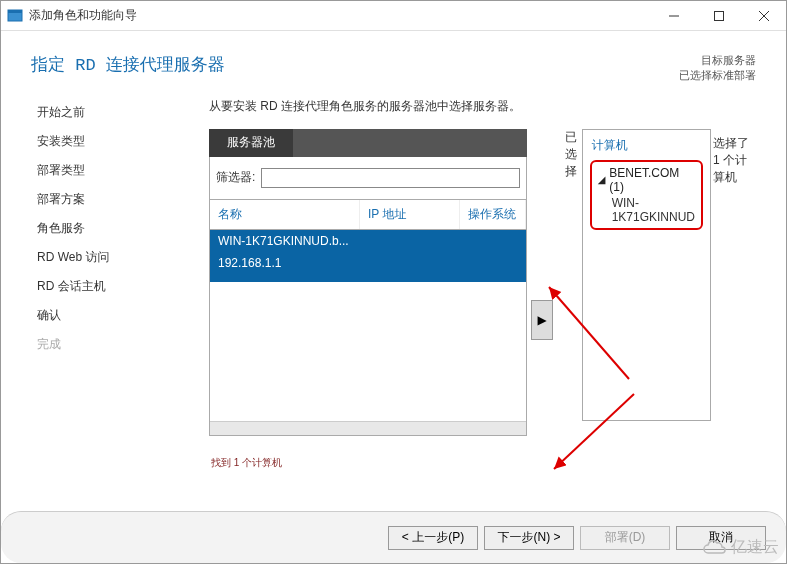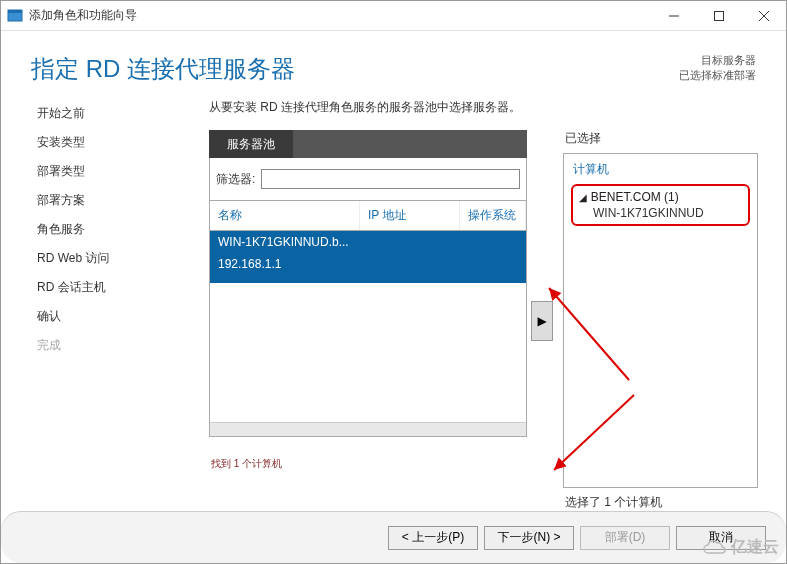--- a/index.html
+++ b/index.html
@@ -5,21 +5,21 @@
     * { box-sizing: border-box; margin: 0; padding: 0; }
     body { font-family: "Microsoft YaHei", "Segoe UI", sans-serif; font-size: 12px; background: #f0f0f0; width: 787px; height: 564px; overflow: hidden; position: relative; }
     .window { width: 787px; height: 564px; background: #fff; border: 1px solid #999; position: relative; }
     .titlebar { height: 30px; background: #fff; display: flex; align-items: center; padding: 0 0 0 6px; border-bottom: 1px solid #e0e0e0; }
     .titlebar .app-icon { width: 16px; height: 16px; margin-right: 6px; display: inline-flex; }
     .titlebar .title { flex: 1; font-size: 12px; color: #333; }
     .titlebar .win-controls { display: flex; }
     .titlebar .win-btn { width: 45px; height: 30px; display: flex; align-items: center; justify-content: center; color: #333; }
     .content { display: flex; flex-direction: column; height: calc(100% - 30px); }
     .header { padding: 22px 30px 14px 30px; display: flex; align-items: flex-start; justify-content: space-between; }
-    .header h1 { font-size: 24px; font-weight: normal; color: #1a6fb0; }
+    .header h1 { font-size: 17px; font-weight: normal; color: #1a6fb0; font-family: Liberation Mono, monospace; }
     .header .right { text-align: right; font-size: 11px; color: #555; line-height: 1.4; }
     .body { flex: 1; display: flex; padding: 0 0 0 0; overflow: hidden; }
     .sidebar { width: 190px; padding: 0 0 0 0; }
     .sidebar .nav-item { padding: 6px 10px 6px 36px; font-size: 12px; color: #333; cursor: default; }
     .sidebar .nav-item.active { background: #888; color: #fff; }
     .sidebar .nav-item.disabled { color: #aaa; }
     .main { flex: 1; padding: 0 28px 0 18px; display: flex; flex-direction: column; }
     .instruction { font-size: 12px; color: #333; margin-bottom: 14px; }
     .pane-row { display: flex; gap: 0; flex: 1; position: relative; }
     .left-pane { width: 318px; display: flex; flex-direction: column; }
@@ -36,34 +36,34 @@
     .table-body { border: 1px solid #aaa; border-top: none; height: 206px; overflow: auto; background: #fff; position: relative; }
     .table-row { display: flex; background: #0a64a4; color: #fff; font-size: 12px; flex-direction: column; }
     .table-row .td { padding: 4px 8px; }
     .table-row .td1 { width: 150px; white-space: nowrap; overflow: hidden; text-overflow: ellipsis; }
     .table-row .td2 { width: 100px; }
     .table-row .td3 { flex: 1; }
     .scroll-hint { position: absolute; bottom: 0; left: 0; right: 0; height: 14px; background: #e8e8e8; border-top: 1px solid #ccc; }
     .left-caption { font-size: 10px; color: #7f1d1d; padding: 20px 0 0 2px; }
     .move-col { width: 30px; display: flex; align-items: center; justify-content: center; }
     .move-btn { width: 22px; height: 40px; background: #ddd; border: 1px solid #999; display: flex; align-items: center; justify-content: center; font-size: 12px; }
-    .right-pane { flex: 1; display: flex; flex-direction: column; margin-left: 6px; }
+    .right-pane { flex: 1; display: flex; margin-left: 6px; }
     .right-title { font-size: 12px; color: #333; margin-bottom: 6px; padding-left: 2px; }
     .selected-box { border: 1px solid #aaa; flex: 1; background: #fff; padding: 5px 5px; position: relative; height: 292px; }
     .selected-box .group-head { font-size: 12px; color: #1a6fb0; padding: 2px 4px 6px 4px; }
     .highlight-box { border: 2px solid #d00; border-radius: 6px; padding: 4px 6px; margin: 0 2px; }
     .highlight-box .grp { font-size: 12px; color: #222; display: flex; align-items: center; gap: 4px; }
     .highlight-box .grp .tri { font-size: 10px; }
     .highlight-box .item { font-size: 12px; color: #333; padding: 2px 0 0 14px; }
     .right-caption { font-size: 12px; color: #333; padding: 6px 0 0 2px; }
     .footer { height: 52px; border-top: 1px solid #ccc; display: flex; align-items: center; justify-content: flex-end; padding: 0 20px; gap: 6px; background: #f3f3f3; border-radius: 20px; }
     .footer button { height: 24px; min-width: 90px; padding: 0 10px; font-size: 12px; background: #efefef; border: 1px solid #999; cursor: default; }
     .footer button.disabled { color: #9a9a9a; border-color: #bbb; }
     .arrow-red { position: absolute; pointer-events: none; }
-    .watermark { position: absolute; right: 8px; bottom: 6px; font-size: 16px; color: #bbb; display: flex; align-items: center; gap: 4px; font-family: sans-serif; font-weight: bold; }
+    .watermark { position: absolute; right: 8px; bottom: 6px; font-size: 16px; color: #bbb; display: flex; align-items: center; gap: 4px; font-family: sans-serif; }
     .watermark .cloud { width: 26px; height: 18px; }
   </style>
 </head>
 <body>
 
 <div class="window">
   <div class="titlebar">
     <span class="app-icon">
       <svg viewBox="0 0 16 16">
           <rect x="1" y="2" width="14" height="11" fill="#3a90d0" stroke="#1a6fb0"></rect>

